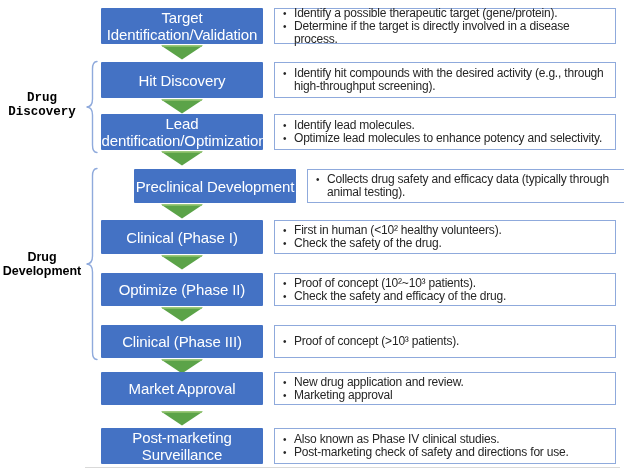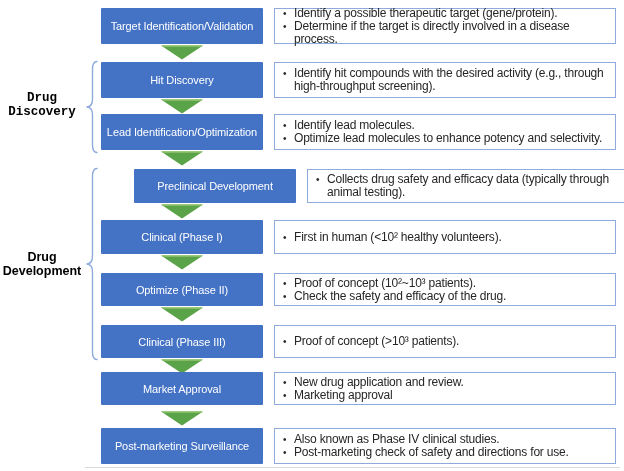--- a/index.html
+++ b/index.html
@@ -9,21 +9,21 @@
     background:#ffffff;
     font-family:"Liberation Sans", sans-serif;
     overflow:hidden;
   }
   .row{position:absolute;left:0;width:624px;}
   .stage{
     position:absolute;left:101px;width:162px;top:0;bottom:0;
     background:var(--stage-fill,#4472C4);
     color:var(--stage-text,#ffffff);
     display:flex;align-items:center;justify-content:center;
-    font-size:11px;letter-spacing:-0.1px;
+    font-size:15px;letter-spacing:-0.1px;
     border-radius:1px;
     text-align:center;
   }
   .desc{
     position:absolute;left:274px;width:342px;top:0;bottom:0;
     background:#ffffff;
     border:1px solid var(--desc-border,#8FAADC);
     box-sizing:border-box;
     display:flex;align-items:center;
   }
@@ -118,20 +118,21 @@
   <svg class="arrow" style="top:204px;" viewBox="0 0 44 15">
     <polygon points="1,0.5 43,0.5 22,14.5" fill="var(--arrow-fill,#5BA348)"></polygon>
     <line x1="2" y1="1" x2="42" y2="1" stroke="var(--arrow-highlight,#94C46F)" stroke-width="1.5"></line>
   </svg>
 
   <div class="row" style="top:220px;height:34px;">
     <div class="stage">Clinical (Phase I)</div>
     <div class="desc">
       <ul class="bullets">
         <li>First in human (&lt;10² healthy volunteers).</li>
+        <li>Check the safety of the drug.</li>
       </ul>
     </div>
   </div>
   <svg class="arrow" style="top:255px;" viewBox="0 0 44 15">
     <polygon points="1,0.5 43,0.5 22,14.5" fill="var(--arrow-fill,#5BA348)"></polygon>
     <line x1="2" y1="1" x2="42" y2="1" stroke="var(--arrow-highlight,#94C46F)" stroke-width="1.5"></line>
   </svg>
 
   <div class="row" style="top:273px;height:33px;">
     <div class="stage">Optimize (Phase II)</div>

